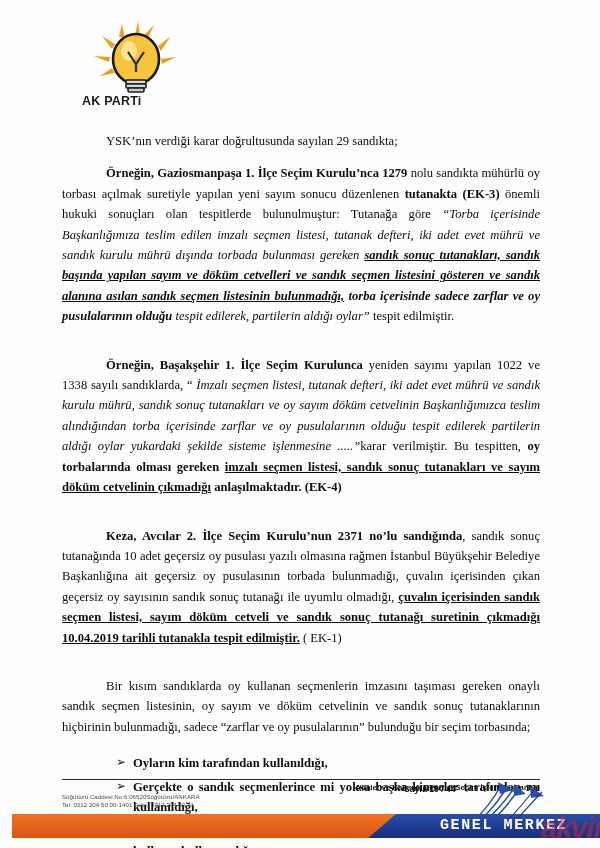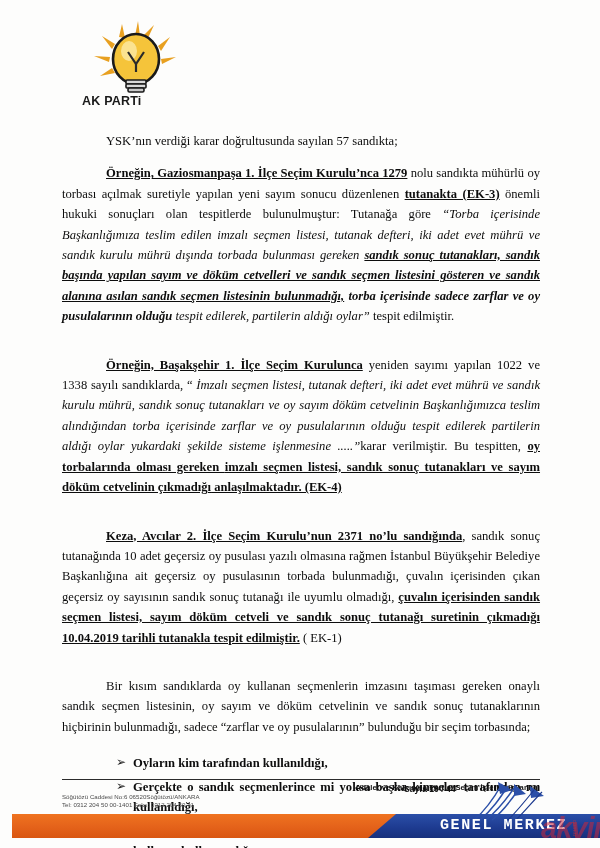--- a/index.html
+++ b/index.html
@@ -61,21 +61,21 @@
   }
   p.para + p.para { margin-top: 28px; }
 
   .lead {
     text-indent: 44px;
     margin-bottom: 0;
   }
 
   .gap-sm { height: 12px; }
 
-  b, strong { font-weight: bold; text-decoration: underline; }
+  b, strong { font-weight: bold; }
   i, em { font-style: italic; }
   .bu { font-weight: bold; text-decoration: underline; }
   .biu { font-weight: bold; font-style: italic; text-decoration: underline; }
   .bi { font-weight: bold; font-style: italic; }
 
   p.allbold { font-weight: normal; }
 
   
   ul.arrow-list {
     list-style: none;
@@ -236,21 +236,21 @@
       <rect x="48" y="64" width="20" height="4" rx="1" fill="#d9d9d9" stroke="#1a1a1a" stroke-width="1.6"></rect>
       <rect x="48" y="68" width="20" height="4" rx="1" fill="#d9d9d9" stroke="#1a1a1a" stroke-width="1.6"></rect>
       <rect x="50" y="72" width="16" height="4" rx="1.5" fill="#c9c9c9" stroke="#1a1a1a" stroke-width="1.6"></rect>
     </svg>
     <div class="logo-text">AK PARTi</div>
   </div>
 
   <div class="content">
 
     <p class="para lead">
-      <span>YSK’nın verdiği karar doğrultusunda sayılan 57 sandıkta;</span>
+      <span>YSK’nın verdiği karar doğrultusunda sayılan 29 sandıkta;</span>
     </p>
 
     <div class="gap-sm"></div>
 
     <p class="para">
       <b>Örneğin, Gaziosmanpaşa 1. İlçe Seçim Kurulu’nca  1279</b><span> nolu sandıkta mühürlü oy torbası açılmak suretiyle yapılan yeni sayım sonucu düzenlenen </span><b>tutanakta (EK-3)</b><span> önemli hukuki sonuçları olan tespitlerde bulunulmuştur: Tutanağa göre </span><i>“Torba içerisinde Başkanlığımıza teslim edilen imzalı seçmen listesi, tutanak defteri, iki adet evet mührü ve sandık kurulu mührü dışında torbada bulunması gereken </i><span class="biu">sandık sonuç tutanakları, sandık başında yapılan sayım ve döküm cetvelleri ve sandık seçmen listesini gösteren ve sandık alanına asılan sandık seçmen listesinin bulunmadığı,</span><span class="bi"> torba içerisinde sadece zarflar ve oy pusulalarının olduğu</span><i> tespit edilerek, partilerin aldığı oylar”</i><span> tespit edilmiştir.</span>
     </p>
 
     <p class="para">
       <b>Örneğin, Başakşehir 1. İlçe Seçim Kurulunca</b><span> yeniden sayımı yapılan 1022 ve 1338 sayılı sandıklarda, “ </span><i>İmzalı seçmen listesi, tutanak defteri, iki adet evet mührü ve sandık kurulu mührü, sandık sonuç tutanakları ve oy sayım döküm cetvelinin Başkanlığımızca teslim alındığından torba içerisinde zarflar ve oy pusulalarının olduğu tespit edilerek partilerin aldığı oylar yukardaki şekilde sisteme işlenmesine .....”</i><span>karar verilmiştir. Bu tespitten, </span><b>oy torbalarında olması gereken </b><span class="bu">imzalı seçmen listesi, sandık sonuç tutanakları ve sayım döküm cetvelinin çıkmadığı</span><b> anlaşılmaktadır. (EK-4)</b>

